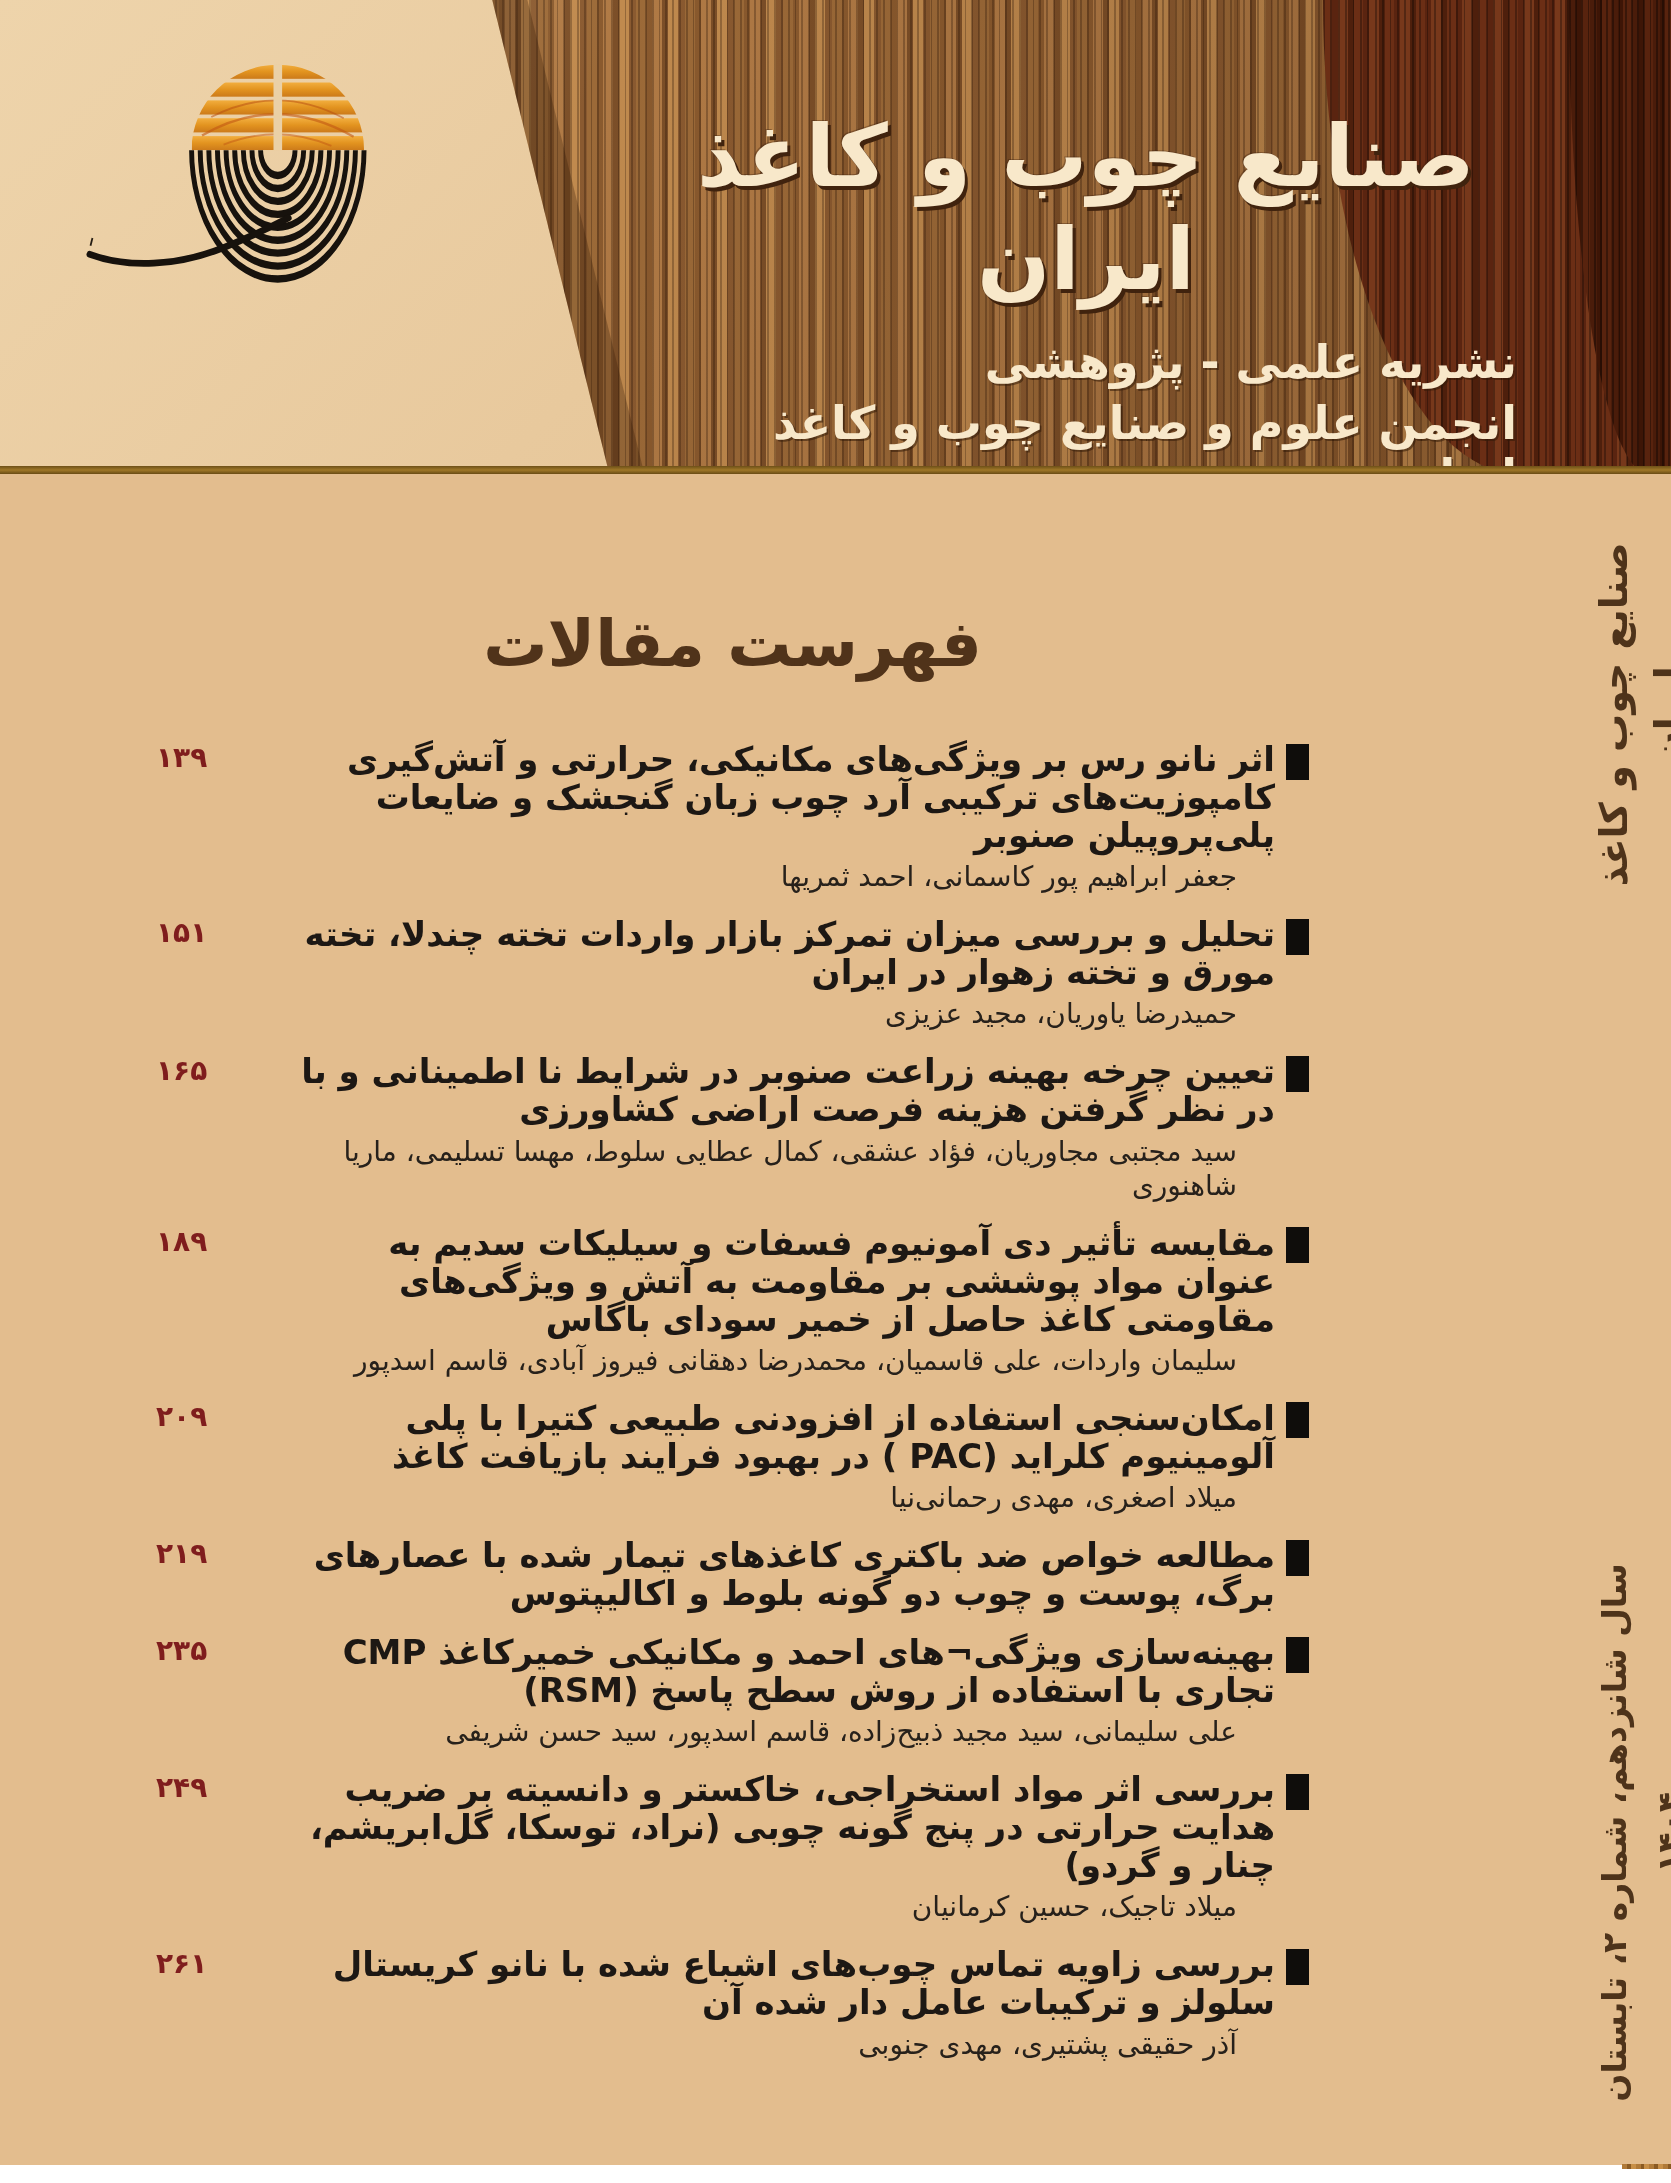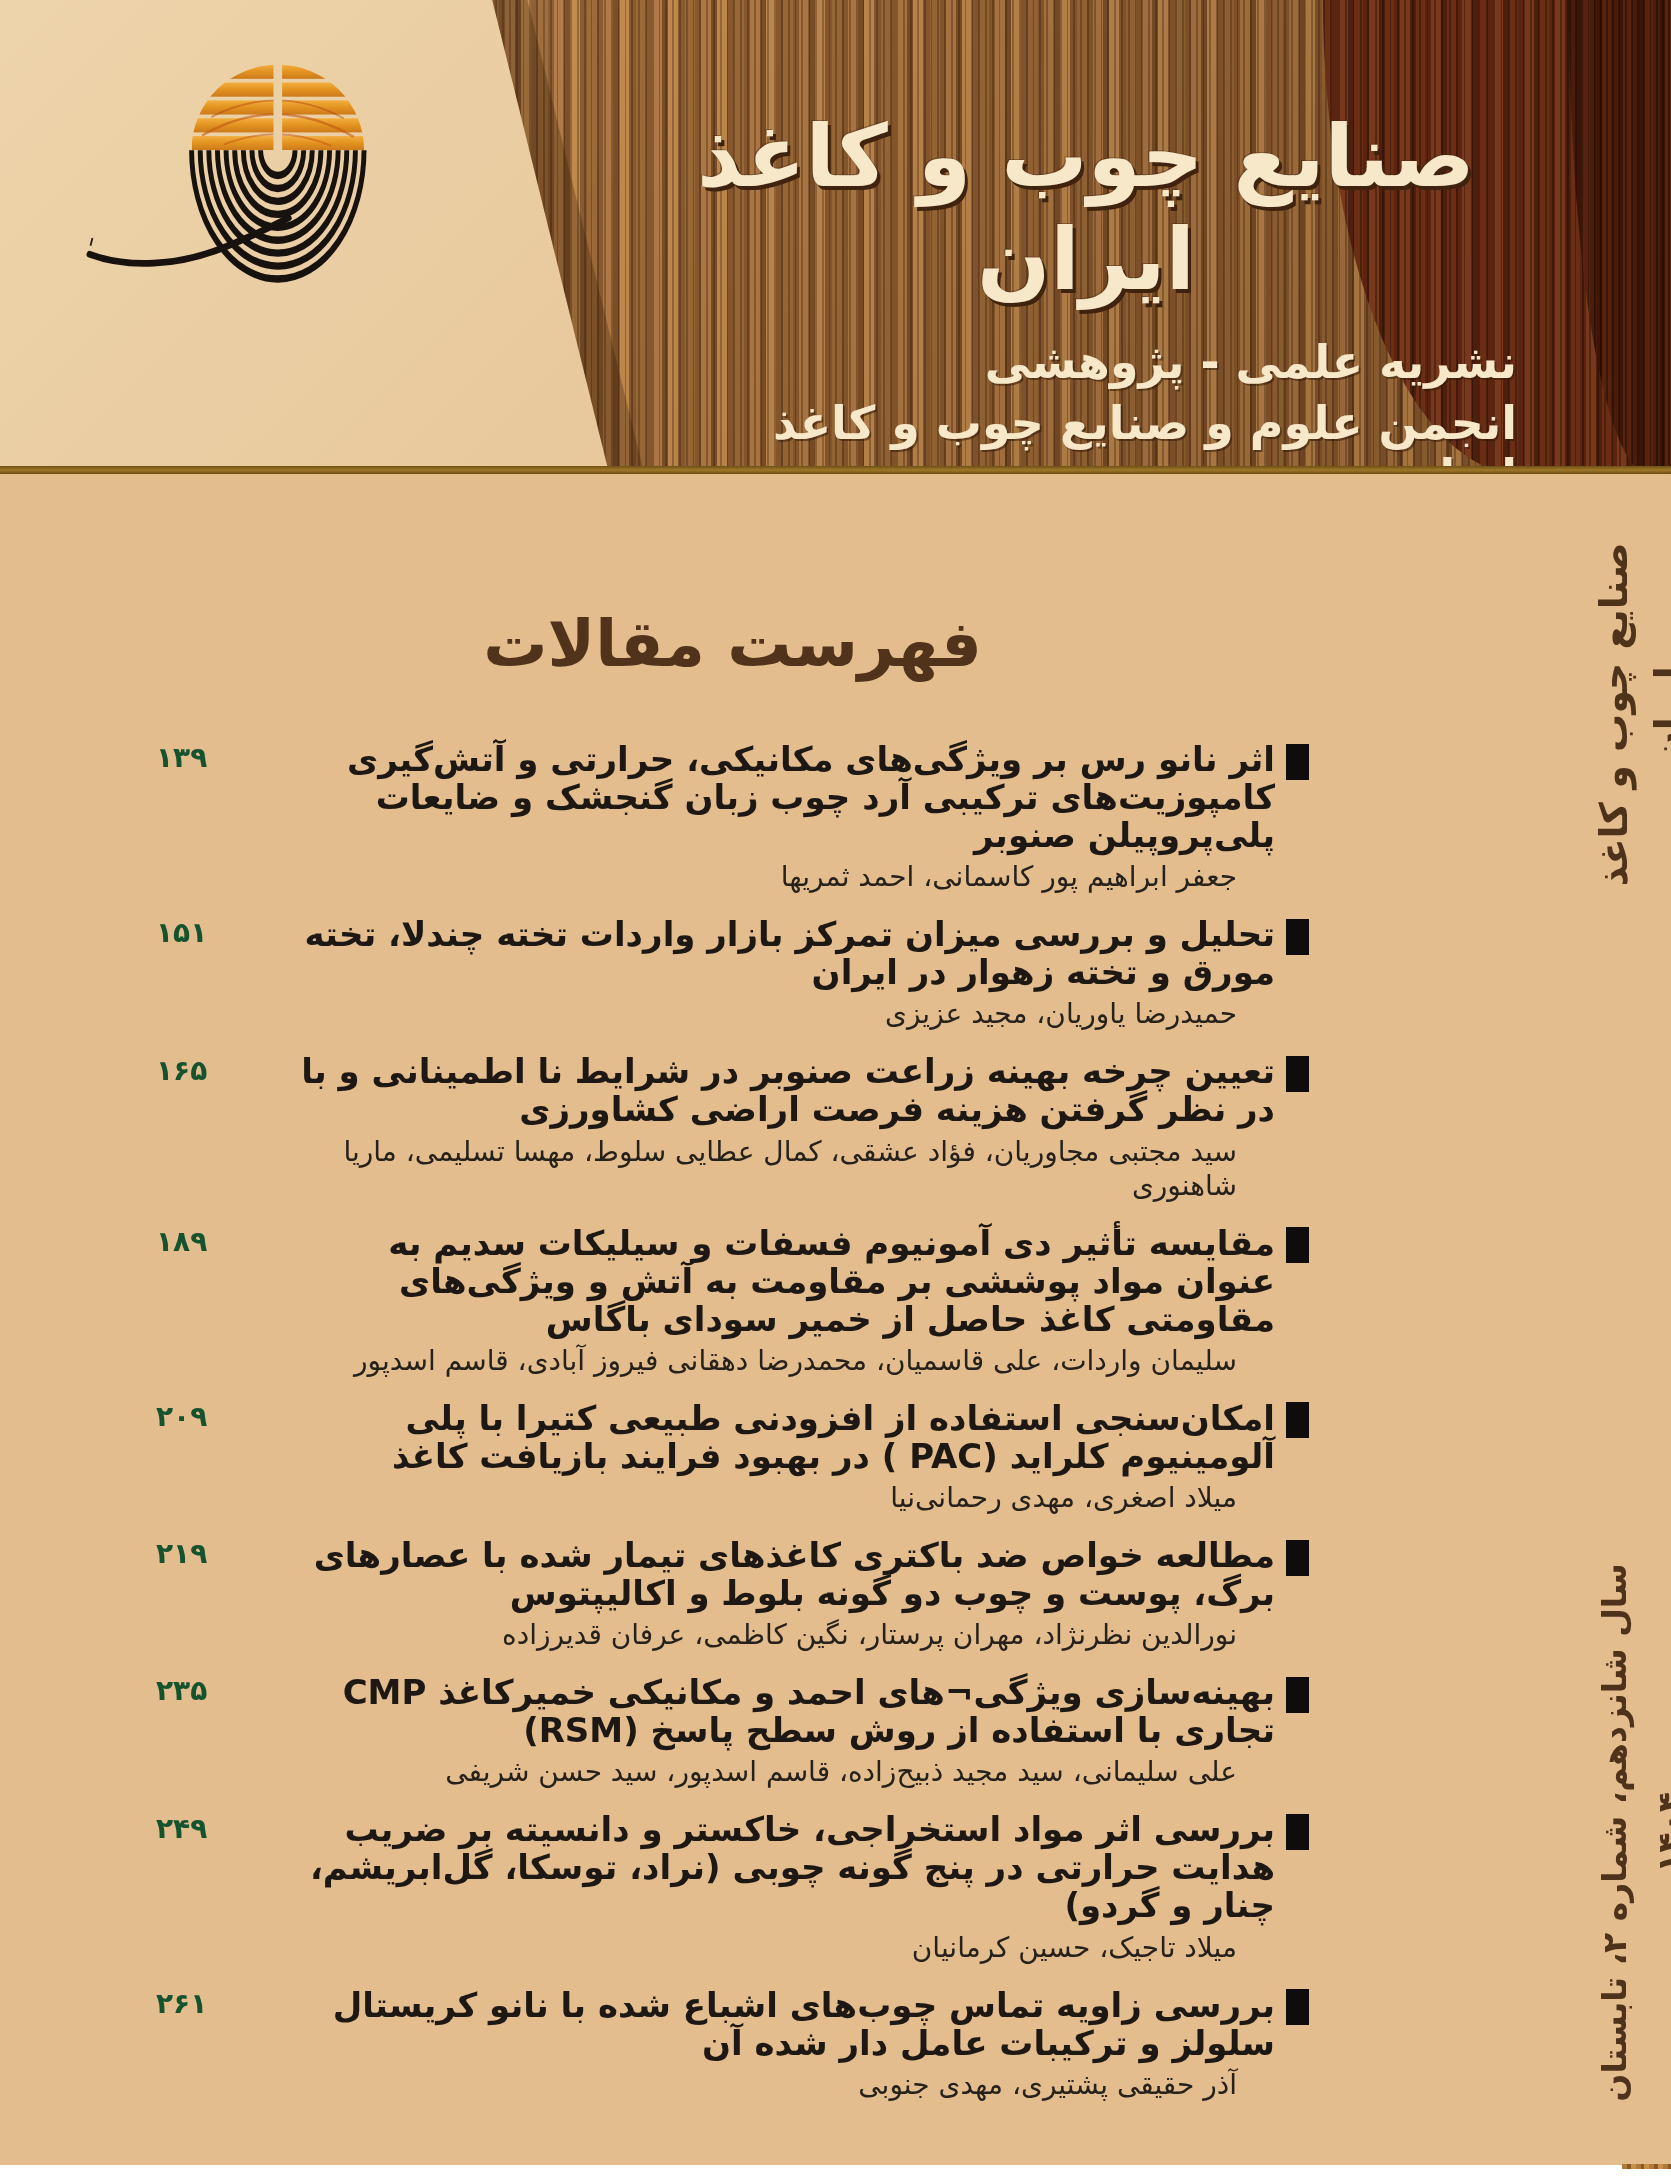--- a/index.html
+++ b/index.html
@@ -91,21 +91,21 @@
   .entry-title{
     margin:0;font-size:34px;font-weight:bold;color:#1d1814;
     line-height:38px;text-align:right;
   }
   .entry-authors{
     margin:6.2px 38px 0 0;font-size:28px;color:#27211b;
     line-height:34px;text-align:right;
   }
   .pagenum{
     position:absolute;left:0;top:1.2px;direction:ltr;
-    font-size:28px;font-weight:bold;color:#14532d;
+    font-size:28px;font-weight:bold;color:#7f1d1d;
   }
 
   
   .bottom-strip{position:absolute;left:0;bottom:0;width:100%;height:18.5px;background:#ffffff;}
   .bottom-wood{
     position:absolute;left:1623px;bottom:13.6px;width:49px;height:5.5px;
     background:repeating-linear-gradient(90deg,#b07a38 0 5px,#8a5a22 5px 8.6px,#c89048 8.6px 13.6px);
   }
 </style>
 </head>
@@ -217,21 +217,20 @@
     <div class="entry">
       <span class="bullet"></span>
       <p class="entry-title">امکان‌سنجی استفاده از افزودنی طبیعی کتیرا با پلی آلومینیوم کلراید (PAC ) در بهبود فرایند بازیافت کاغذ</p>
       <p class="entry-authors">میلاد اصغری، مهدی رحمانی‌نیا</p>
       <span class="pagenum">۲۰۹</span>
     </div>
 
     <div class="entry">
       <span class="bullet"></span>
       <p class="entry-title">مطالعه خواص ضد باکتری کاغذهای تیمار شده با عصارهای برگ، پوست و چوب دو گونه بلوط و اکالیپتوس</p>
-      <p class="entry-authors">نورالدین نظرنژاد، مهران پرستار، نگین کاظمی، عرفان قدیرزاده</p>
       <span class="pagenum">۲۱۹</span>
     </div>
 
     <div class="entry">
       <span class="bullet"></span>
       <p class="entry-title">بهینه‌سازی ویژگی¬های احمد و مکانیکی خمیرکاغذ CMP تجاری با استفاده از روش سطح پاسخ (RSM)</p>
       <p class="entry-authors">علی سلیمانی، سید مجید ذبیح‌زاده، قاسم اسدپور، سید حسن شریفی</p>
       <span class="pagenum">۲۳۵</span>
     </div>
 

